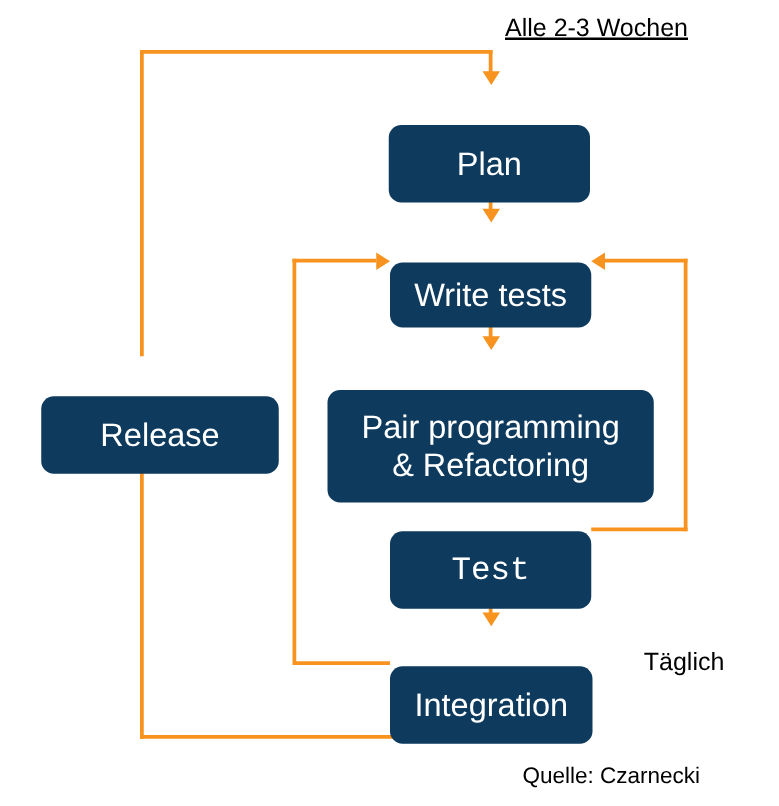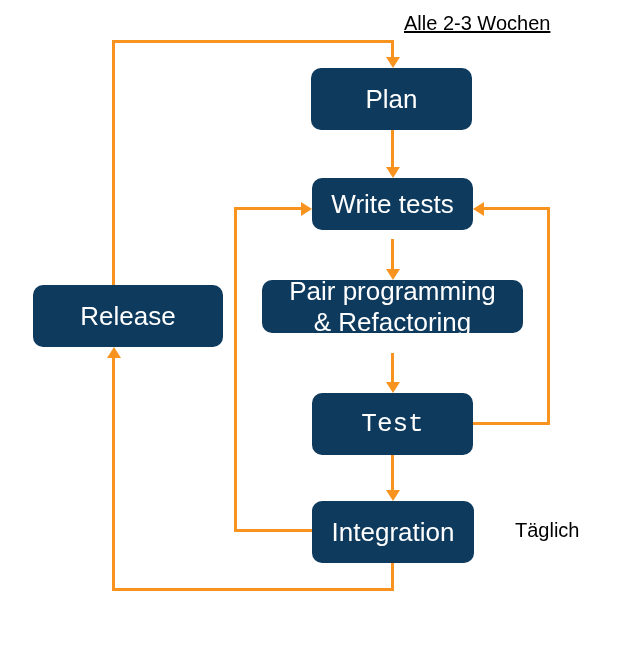--- a/index.html
+++ b/index.html
@@ -3,21 +3,21 @@
 <meta charset="utf-8">
 <style>
   html,body { margin:0; padding:0; background:#ffffff; }
   .canvas {
     position:relative; width:623px; height:645px; background:var(--bg,#ffffff);
     font-family:"Liberation Sans", sans-serif; overflow:hidden;
   }
   .node {
     position:absolute; background:var(--node-fill,#0e3a5d); color:var(--node-text,#ffffff);
     border-radius:10px; display:flex; align-items:center; justify-content:center;
-    text-align:center; font-size:26px; line-height:1.18; white-space:pre-line;
+    text-align:center; font-size:26px; line-height:1.18; white-space:pre-line;margin-top:32px;
   }
   .seg { position:absolute; background:var(--arrow,#f7931e); }
   .arrow { position:absolute; width:0; height:0; }
   .arrow-down  { border-left:7px solid transparent; border-right:7px solid transparent; border-top:11px solid var(--arrow,#f7931e); }
   .arrow-up    { border-left:7px solid transparent; border-right:7px solid transparent; border-bottom:11px solid var(--arrow,#f7931e); }
   .arrow-left  { border-top:7px solid transparent; border-bottom:7px solid transparent; border-right:11px solid var(--arrow,#f7931e); }
   .arrow-right { border-top:7px solid transparent; border-bottom:7px solid transparent; border-left:11px solid var(--arrow,#f7931e); }
   .ann { position:absolute; color:var(--label-text,#000000); white-space:nowrap; }
 </style>
 </head>
@@ -56,30 +56,31 @@
   <div class="seg" style="left:112px; top:588px; width:282px; height:3px;"></div>
   <div class="seg" style="left:112px; top:358px; width:3px; height:233px;"></div>
   <div class="arrow arrow-up" style="left:107px; top:347px;"></div>
 
   <div class="node" style="left:311px; top:68px;  width:161px; height:62px;">
     <span>Plan</span>
   </div>
   <div class="node" style="left:312px; top:178px; width:161px; height:52px;">
     <span>Write tests</span>
   </div>
-  <div class="node" style="left:262px; top:280px; width:261px; height:53px;">
+  <div class="node" style="left:262px; top:280px; width:261px; height:90px;">
     <span>Pair programming
 &amp; Refactoring</span>
   </div>
   <div class="node" style="left:312px; top:393px; width:161px; height:62px;font-family:Liberation Mono, monospace;">
     <span>Test</span>
   </div>
   <div class="node" style="left:312px; top:501px; width:162px; height:62px;">
     <span>Integration</span>
   </div>
   <div class="node" style="left:33px;  top:285px; width:190px; height:62px;">
     <span>Release</span>
   </div>
 
   <div class="ann" style="left:404px; top:12px;  font-size:20px;text-decoration:underline;">Alle 2-3 Wochen</div>
   <div class="ann" style="left:515px; top:519px; font-size:20px;">Täglich</div>
+  <div class="ann" style="left:418px; top:610px; font-size:18px;">Quelle: Czarnecki</div>
 
 </div>
 
 </body></html>

